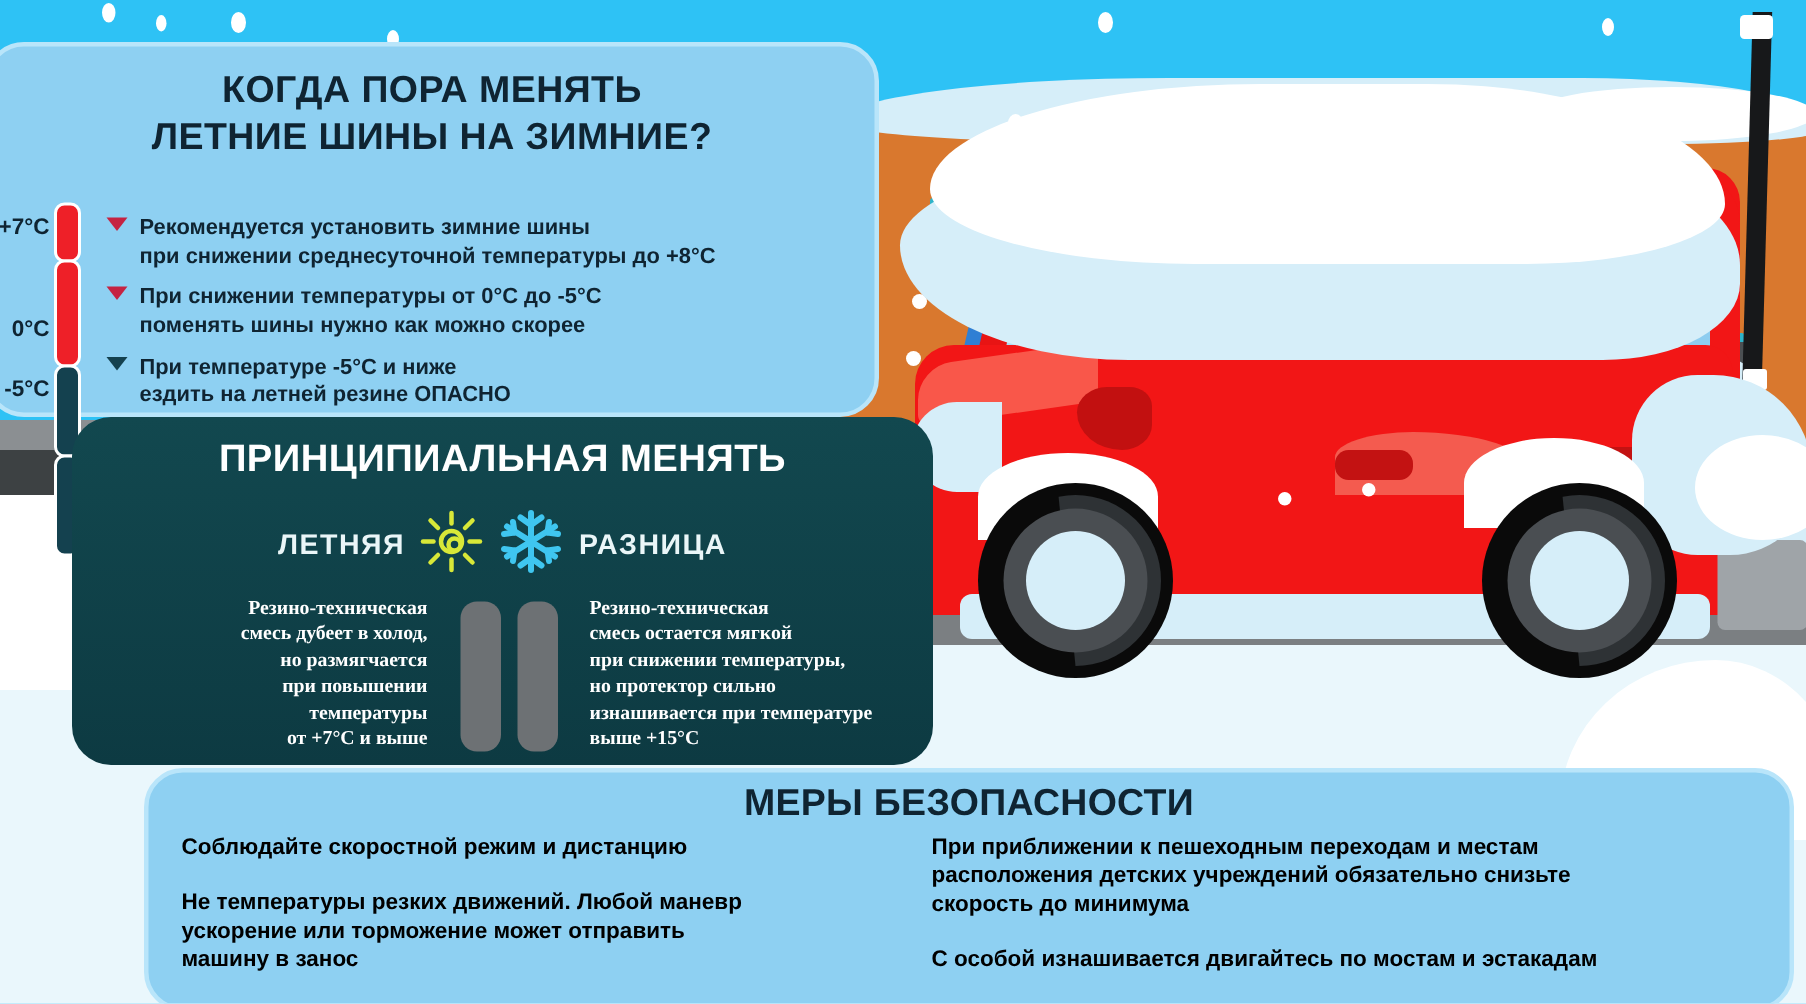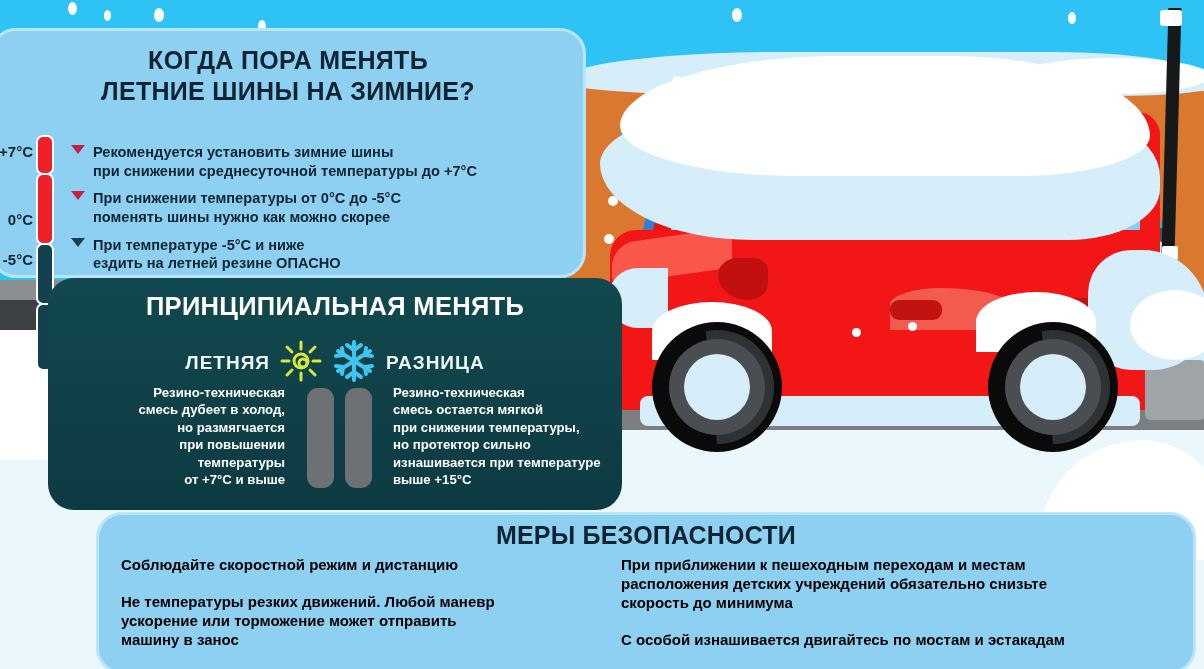--- a/index.html
+++ b/index.html
@@ -309,22 +309,22 @@
   .p2-title {
     text-align:center; color:#ffffff; font-weight:bold;
     font-size:25.5px; margin-top: 14px; letter-spacing:0.3px;
   }
   .p2-seasons {
     display:flex; align-items:center; justify-content:center;
     gap: 10px; margin-top: 18px;
   }
   .p2-seasons .lbl { color:#eaf6f8; font-weight:bold; font-size:19px; letter-spacing:1px; }
   .p2-cols {
-    position:absolute; left:0; top:106px; width:574px;
-    display:flex; align-items:center;
+    position:absolute; left:0; top:118px; width:574px;
+    display:flex; align-items:flex-end;font-family:Liberation Serif, serif;
   }
   .p2-col-left {
     width: 245px; text-align:right; padding-right: 8px;
     color:#ffffff; font-weight:bold; font-size:13.2px; line-height:1.32;
     white-space: pre-line;
   }
   .p2-tires { width: 92px; display:flex; justify-content:center; gap: 11px; padding-top:4px; }
   .tire {
     width: 27px; height: 100px; background:#6d7174; border-radius: 11px;
   }
@@ -468,21 +468,21 @@
     <div class="thermo-label" style="left:-6px; top:112px;">+7°C</div>
     <div class="thermo-label" style="left:-6px; top:180px;">0°C</div>
     <div class="thermo-label" style="left:-6px; top:220px;">-5°C</div>
 
     <div class="temp-rows">
       <div class="temp-row">
         <div class="arrow">
             <div class="tri-red"></div>
           </div>
         <div class="txt">Рекомендуется установить зимние шины
-при снижении среднесуточной температуры до  +7°C</div>
+при снижении среднесуточной температуры до  +8°C</div>
       </div>
       <div class="temp-row">
         <div class="arrow">
             <div class="tri-red"></div>
           </div>
         <div class="txt">При снижении температуры от  0°C до -5°C
 поменять шины  нужно как можно скорее</div>
       </div>
       <div class="temp-row">
         <div class="arrow">

